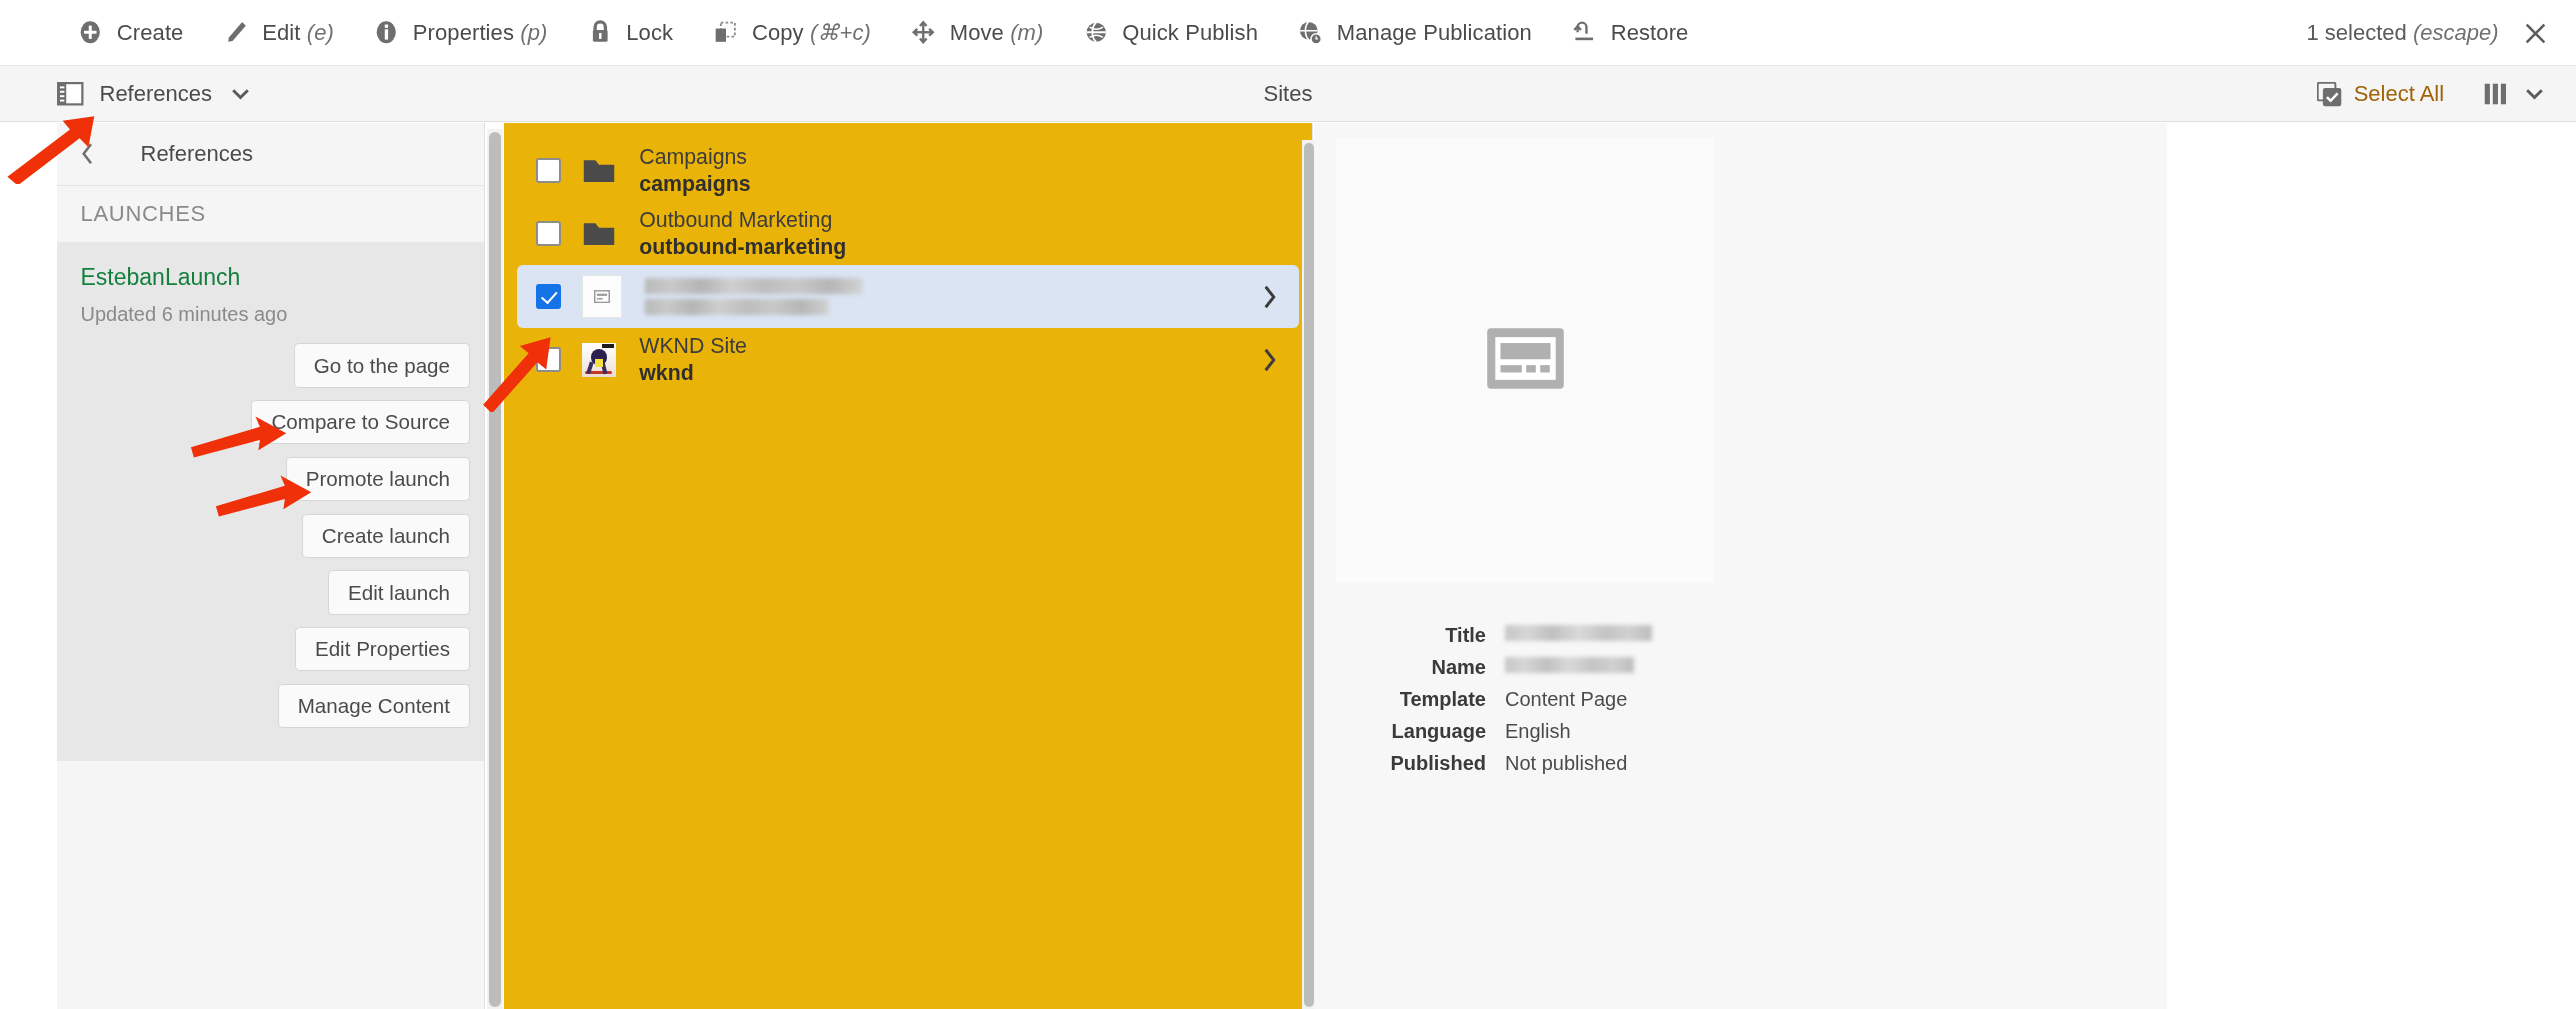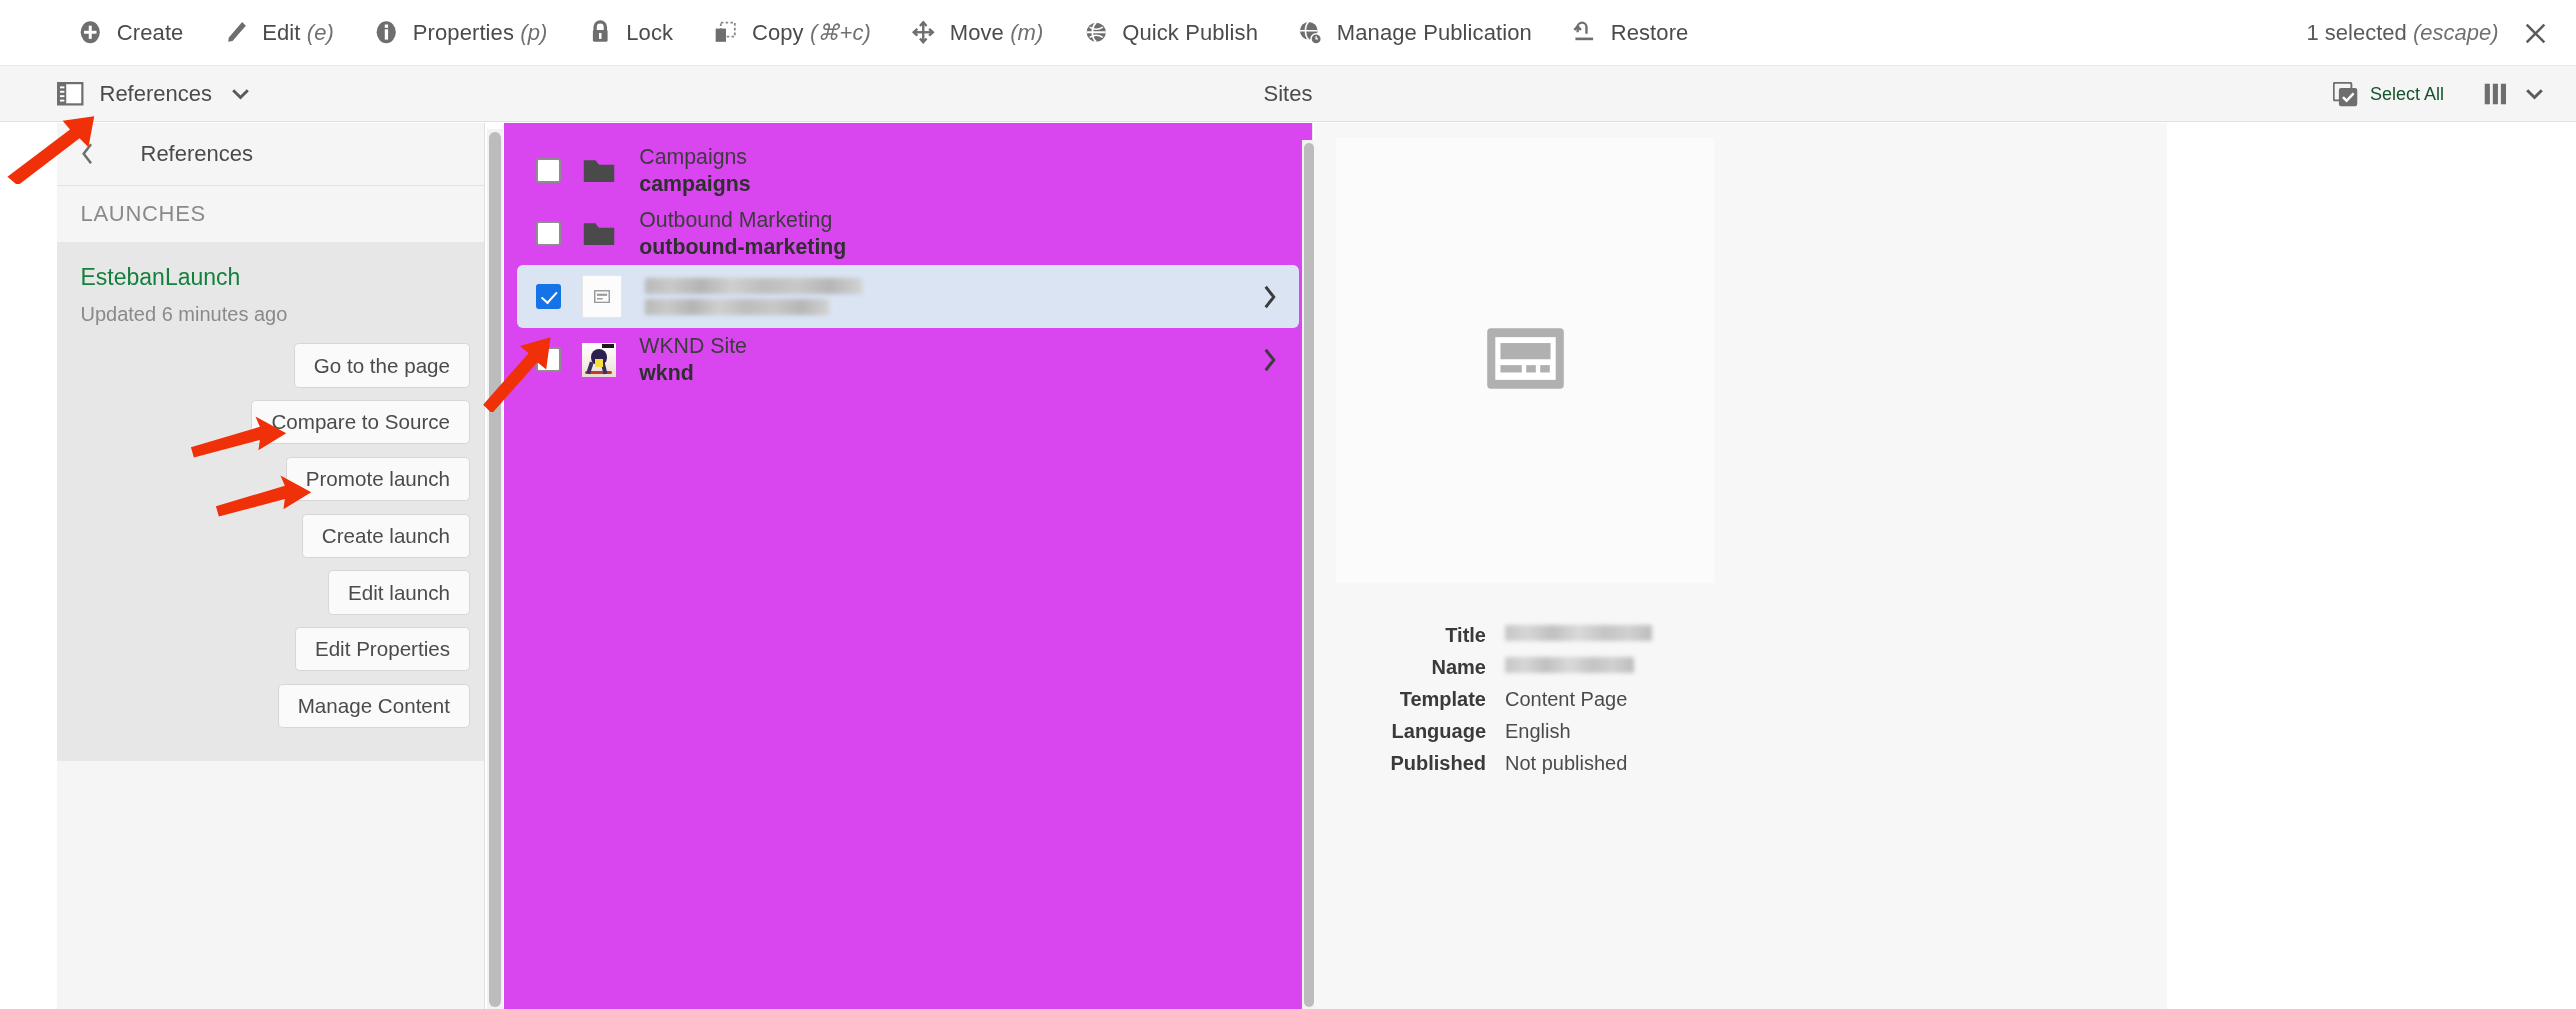--- a/index.html
+++ b/index.html
@@ -85,21 +85,21 @@
   }
   .sub-right {
     position: absolute; right: 32px; top: 0; height: 56px;
     display: flex; align-items: center; gap: 0;
   }
   .selall {
     display: flex; align-items: center; cursor: pointer;
     padding: 0 13.2px; height: 44px;
   }
   .selall-ico { width: 25px; height: 25px; margin-right: 11.8px; }
-  .selall-label { font-size: 18px; color: #14532d; }
+  .selall-label { font-size: 22px; color: #a16207; }
   .cols-ico { margin-left: 26.5px; cursor: pointer; display:flex; align-items:center;}
   .cols-chev { margin-left: 17.7px; cursor: pointer; display:flex; align-items:center;}
 
   
   .rail {
     position: absolute; left: 57px; top: 123px;
     width: 428px; height: 886px;
     background: #f5f5f5;
     border-right: 0.7px solid #e0e0e0;
     box-sizing: border-box;
@@ -165,21 +165,21 @@
   .rail-scroll .thumb {
     position: absolute; left: 2.2px; top: 2.9px;
     width: 11.8px; height: 875px;
     background: #bcbcbc; border-radius: 5.9px;
   }
 
   
   .col-list {
     position: absolute; left: 504px; top: 123px;
     width: 809px; height: 886px;
-    background: #d946ef;
+    background: #eab308;
     border-right: 0.7px solid #e4e4e4;
     box-sizing: border-box;
   }
   .lrow {
     position: relative;
     display: flex; align-items: center;
     height: 63px;
     margin: 0 13.2px;
     border-radius: 5.9px;
     cursor: pointer;

